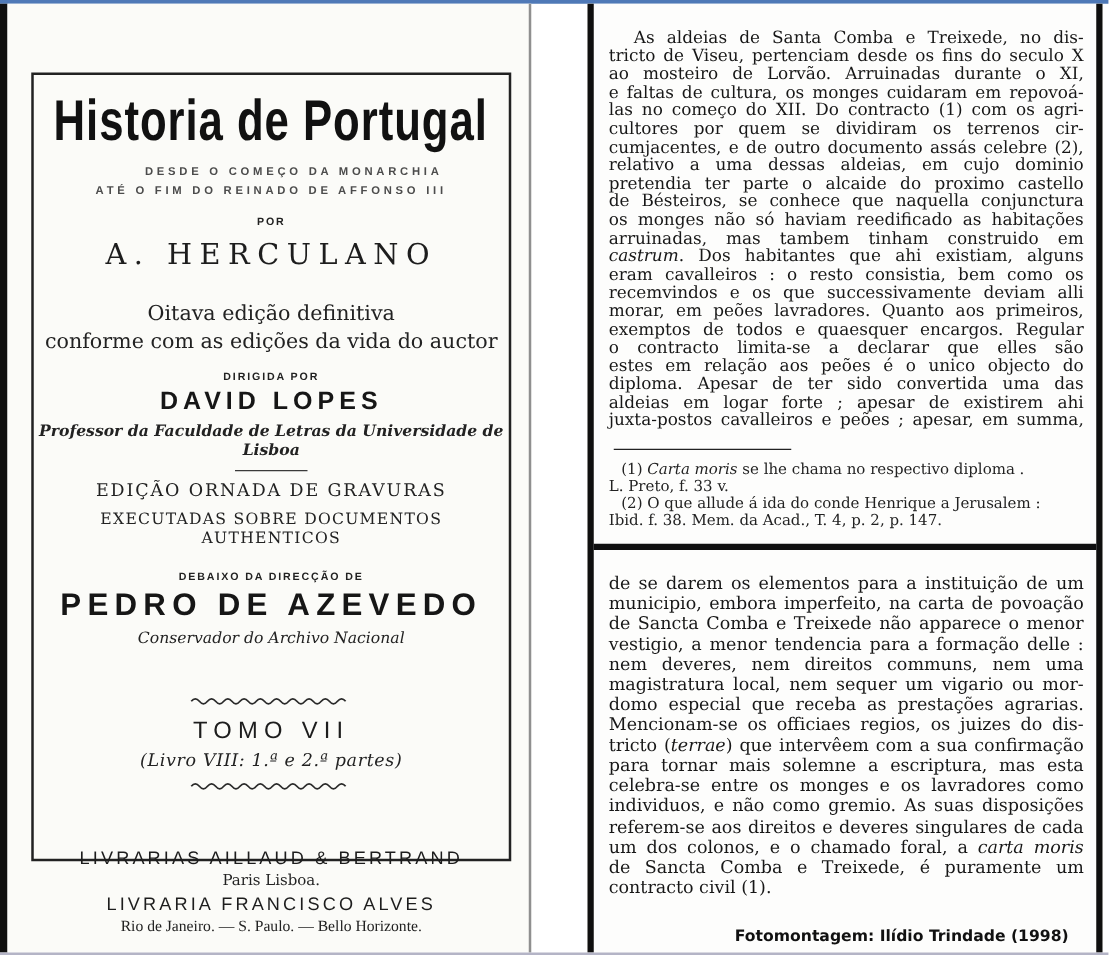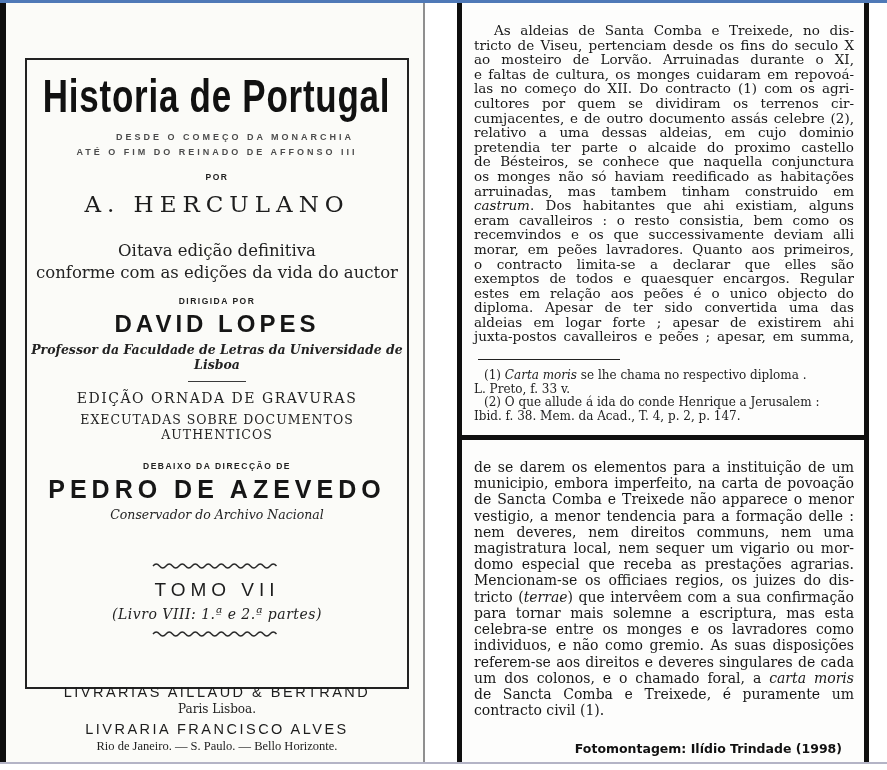--- a/index.html
+++ b/index.html
@@ -29,40 +29,40 @@
     font-size:46px; color:#111; white-space:nowrap;
     transform:scaleX(0.76); transform-origin:center; letter-spacing:1px; line-height:1.05;
   }
   .tp-sub { margin-top:12px; font-family:"Liberation Sans", sans-serif; font-size:9px; letter-spacing:3px; color:#4c4c4c; font-weight:bold;margin-left:36px; }
   .tp-sub2 { margin-top:5px; font-family:"Liberation Sans", sans-serif; font-size:9px; letter-spacing:3px; color:#4c4c4c; font-weight:bold; }
   .tp-por { margin-top:15px; font-family:"Liberation Sans", sans-serif; font-size:8.5px; font-weight:bold; letter-spacing:1.5px; color:#222; }
   .tp-author { margin-top:9px; font-family:"DejaVu Serif", serif; font-size:23px; letter-spacing:6px; color:#1d1d1d; }
   .tp-ed1 { margin-top:24px; font-size:16.5px; color:#222; }
   .tp-ed2 { margin-top:3px; font-size:16.5px; color:#222; }
   .tp-small-bold { margin-top:14px; font-family:"Liberation Sans", sans-serif; font-size:8.5px; font-weight:bold; letter-spacing:1.5px; color:#222; }
-  .tp-director { margin-top:4px; font-family:"Liberation Sans", sans-serif; font-size:24px; font-weight:bold; letter-spacing:4px; color:#161616; }
+  .tp-director { margin-top:4px; font-family:"Liberation Sans", sans-serif; font-size:20px; font-weight:bold; letter-spacing:4px; color:#161616; }
   .tp-dir-title { margin-top:4px; font-size:12.5px; font-style:italic; font-weight:bold; color:#222; }
   .tp-rule { margin-top:9px; width:58px; border-top:1.4px solid #3a3a3a; height:0; }
   .tp-grav1 { margin-top:8px; font-size:14px; letter-spacing:1.5px; color:#222; }
   .tp-grav2 { margin-top:6px; font-size:12.5px; letter-spacing:1px; color:#222; }
   .tp-debaixo { margin-top:19px; font-family:"Liberation Sans", sans-serif; font-size:8.5px; font-weight:bold; letter-spacing:1.5px; color:#222; }
   .tp-supervisor { margin-top:4px; font-family:"Liberation Sans", sans-serif; font-size:25px; font-weight:bold; letter-spacing:5px; color:#161616; }
   .tp-sup-title { margin-top:3px; font-size:12.5px; font-style:italic; color:#222; }
   .tp-wavy { margin-top:40px; line-height:0; }
   .tp-wavy2 { margin-top:8px; line-height:0; }
   .tp-tomo { margin-top:9px; font-family:"Liberation Sans", sans-serif; font-size:19px; letter-spacing:5px; color:#1d1d1d; }
   .tp-tomo-sub { margin-top:5px; font-size:14px; font-style:italic; color:#222; letter-spacing:0.5px; }
   .tp-pub1 { margin-top:46px; font-family:"Liberation Sans", sans-serif; font-size:14.5px; letter-spacing:2.5px; color:#1d1d1d; }
   .tp-pub-loc { margin-top:2px; font-size:12px; color:#222; }
   .tp-pub2 { margin-top:5px; font-family:"Liberation Sans", sans-serif; font-size:14.5px; letter-spacing:2.5px; color:#1d1d1d; }
   .tp-pub-loc2 { margin-top:2px; font-size:12.5px; color:#222;font-family:Liberation Serif, serif; }
 
   
   .page-right {
-    position:absolute; left:457px; top:3px; width:412px; height:759px;
+    position:absolute; left:470px; top:3px; width:412px; height:759px;
     background:#fdfdfc; border-left:5px solid #0f0f0f; border-right:5px solid #0f0f0f;
   }
   .rp-inner { padding:20px 10px 0 12px; }
   .block-top { font-size:13.5px; line-height:14.6px; color:#171717; }
   .block-top .tline, .block-bottom .tline {
     text-align:justify; text-align-last:justify; white-space:normal;
   }
   .tline.nojust { text-align-last:left; }
   .tline.ind { text-indent:20px; }
   .tline .it { font-style:italic; }
@@ -133,22 +133,22 @@
           <div class="tline"><span>cumjacentes, e de outro documento assás celebre (2),</span></div>
           <div class="tline"><span>relativo a uma dessas aldeias, em cujo dominio</span></div>
           <div class="tline"><span>pretendia ter parte o alcaide do proximo castello</span></div>
           <div class="tline"><span>de Bésteiros, se conhece que naquella conjunctura</span></div>
           <div class="tline"><span>os monges não só haviam reedificado as habitações</span></div>
           <div class="tline"><span>arruinadas, mas tambem tinham construido em</span></div>
           <div class="tline"><span class="it">castrum</span><span>. Dos habitantes que ahi existiam, alguns</span></div>
           <div class="tline"><span>eram cavalleiros : o resto consistia, bem como os</span></div>
           <div class="tline"><span>recemvindos e os que successivamente deviam alli</span></div>
           <div class="tline"><span>morar, em peões lavradores. Quanto aos primeiros,</span></div>
+          <div class="tline"><span>exemptos de todos e quaesquer encargos. Regular</span></div>
           <div class="tline"><span>o contracto limita-se a declarar que elles são</span></div>
-          <div class="tline"><span>exemptos de todos e quaesquer encargos. Regular</span></div>
           <div class="tline"><span>estes em relação aos peões é o unico objecto do</span></div>
           <div class="tline"><span>diploma. Apesar de ter sido convertida uma das</span></div>
           <div class="tline"><span>aldeias em logar forte ; apesar de existirem ahi</span></div>
           <div class="tline"><span>juxta-postos cavalleiros e peões ; apesar, em summa,</span></div>
         </div>
       <div class="fn-sep"></div>
       <div class="block-fn">
           <div class="tline ind nojust"><span>(1) </span><span class="it">Carta moris</span><span> se lhe chama no respectivo diploma .</span></div>
           <div class="tline nojust"><span>L. Preto, f. 33 v.</span></div>
           <div class="tline ind nojust"><span>(2) O que allude á ida do conde Henrique a Jerusalem :</span></div>

